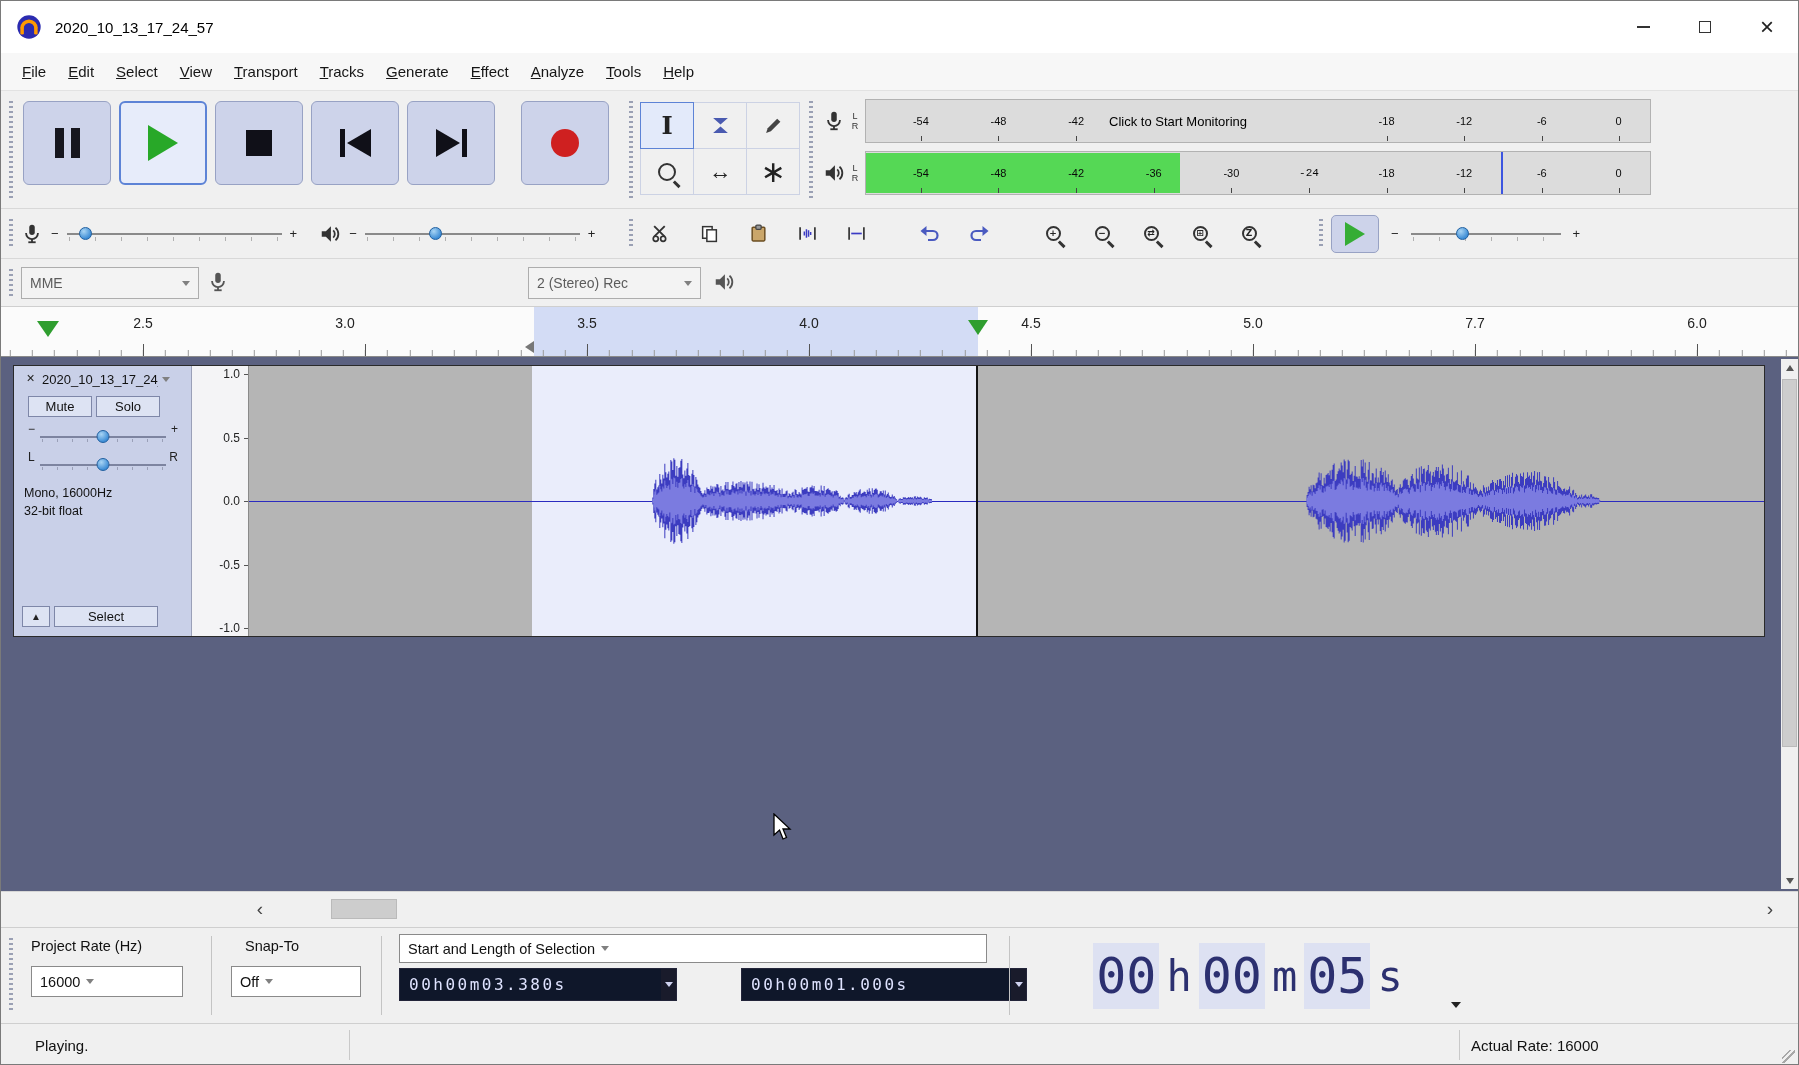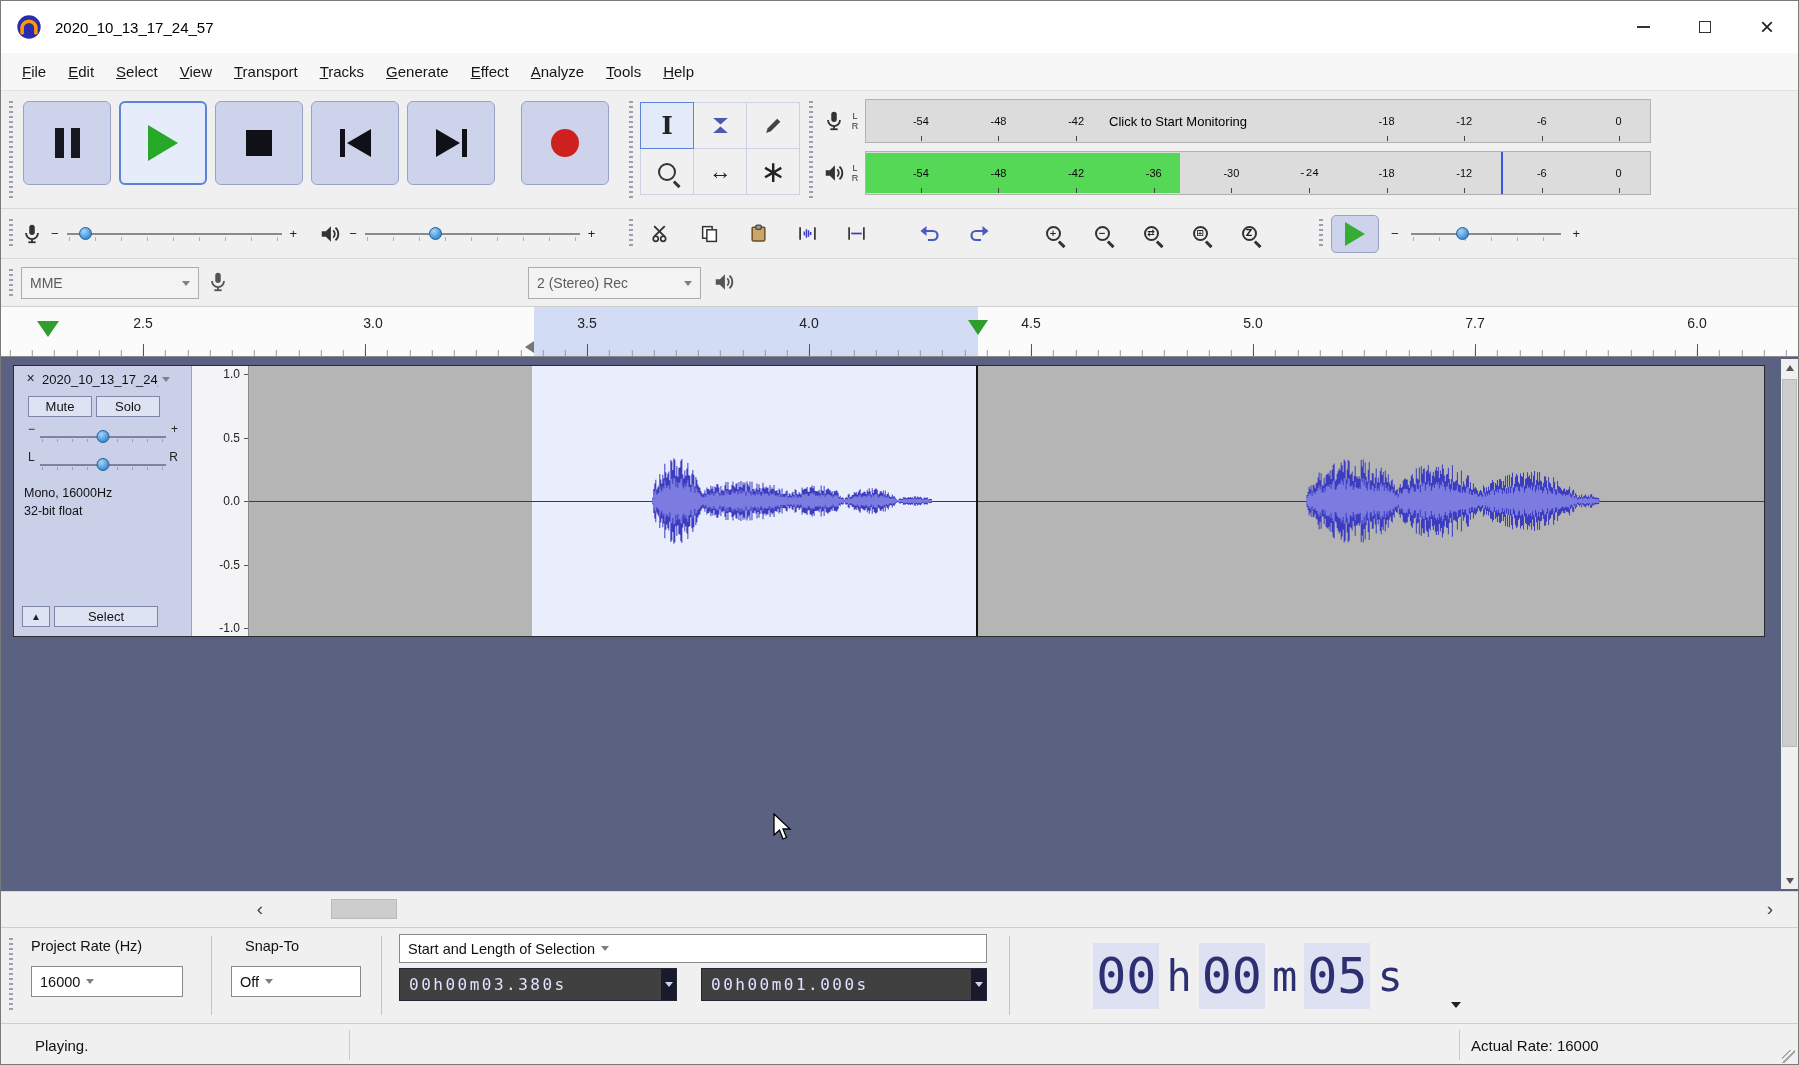--- a/index.html
+++ b/index.html
@@ -171,24 +171,24 @@
   .selbar{position:absolute;top:926px;left:0;width:100%;height:96px;background:#f0f0f0;border-top:1px solid #cfcfcf;}
   .sb-label{position:absolute;top:10px;font-size:14.5px;color:#111;}
   .l-rate{left:30px;} .l-snap{left:244px;}
   .sb-combo{position:absolute;height:31px;background:#fff;border:1px solid #8a8a8a;display:flex;align-items:center;
             padding:0 8px;font-size:14.5px;gap:6px;color:#111;}
   .c-rate{left:30px;top:38px;width:152px;}
   .c-snap{left:230px;top:38px;width:130px;}
   .c-mode{left:398px;top:6px;width:588px;height:29px;}
   .sb-sep{position:absolute;top:8px;bottom:8px;width:1px;background:#c4c4c4;}
   .s1{left:210px;} .s2{left:380px;} .s3{left:1008px;}
-  .timefield{position:absolute;top:40px;height:33px;background:#404040;border:1px solid #23253a;color:#dfe3ff;
+  .timefield{position:absolute;top:40px;height:33px;background:#0f172a;border:1px solid #23253a;color:#dfe3ff;
              font-family:"DejaVu Sans Mono","Liberation Mono",monospace;font-size:16px;letter-spacing:2.5px;
              display:flex;align-items:center;padding:0 0 0 9px;}
-  .tf1{left:398px;width:278px;} .tf2{left:700px;width:286px;}
+  .tf1{left:398px;width:278px;} .tf2{left:740px;width:286px;}
   .tf-dd{margin-left:auto;width:15px;height:100%;display:flex;align-items:center;justify-content:center;background:#191b2b;}
   .tf-dd i{border-top-color:#cfd3f0;}
   .bigtime{position:absolute;left:1032px;top:6px;width:430px;height:84px;display:flex;align-items:center;justify-content:center;
            gap:7px;font-family:"DejaVu Sans Mono","Liberation Mono",monospace;color:#2c3070;}
   .bt-num{font-size:50px;background:#dde1f2;padding:0 3px;line-height:66px;}
   .bt-unit{font-size:42px;}
   .bt-dd{position:absolute;right:2px;bottom:10px;border-left:5px solid transparent;border-right:5px solid transparent;border-top:6px solid #222;width:0;height:0;}
 
   
   .statusbar{position:absolute;top:1022px;left:0;width:100%;height:43px;background:#f0f0f0;border-top:1px solid #cfcfcf;font-size:15px;}
@@ -513,21 +513,21 @@
     </svg>
   </div>
 
   <div class="ruler">
     <div class="tl-band" style="left: 532.72px; width: 444px;"></div>
     <i class="tl-opt"></i>
     <i class="tl-selstart" style="left: 532.72px;"></i>
     <i class="tl-playhead" style="left: 976.72px;"></i>
   <span class="tl-num" style="left: 142px;">2.5</span>
       <i class="tl-tick" style="left: 142px;"></i>
-      <span class="tl-num" style="left: 372px;">3.0</span>
+      <span class="tl-num" style="left: 344px;">3.0</span>
       <i class="tl-tick" style="left: 364px;"></i>
       <span class="tl-num" style="left: 586px;">3.5</span>
       <i class="tl-tick" style="left: 586px;"></i>
       <span class="tl-num" style="left: 808px;">4.0</span>
       <i class="tl-tick" style="left: 808px;"></i>
       <span class="tl-num" style="left: 1030px;">4.5</span>
       <i class="tl-tick" style="left: 1030px;"></i>
       <span class="tl-num" style="left: 1252px;">5.0</span>
       <i class="tl-tick" style="left: 1252px;"></i>
       <span class="tl-num" style="left: 1474px;">7.7</span>

